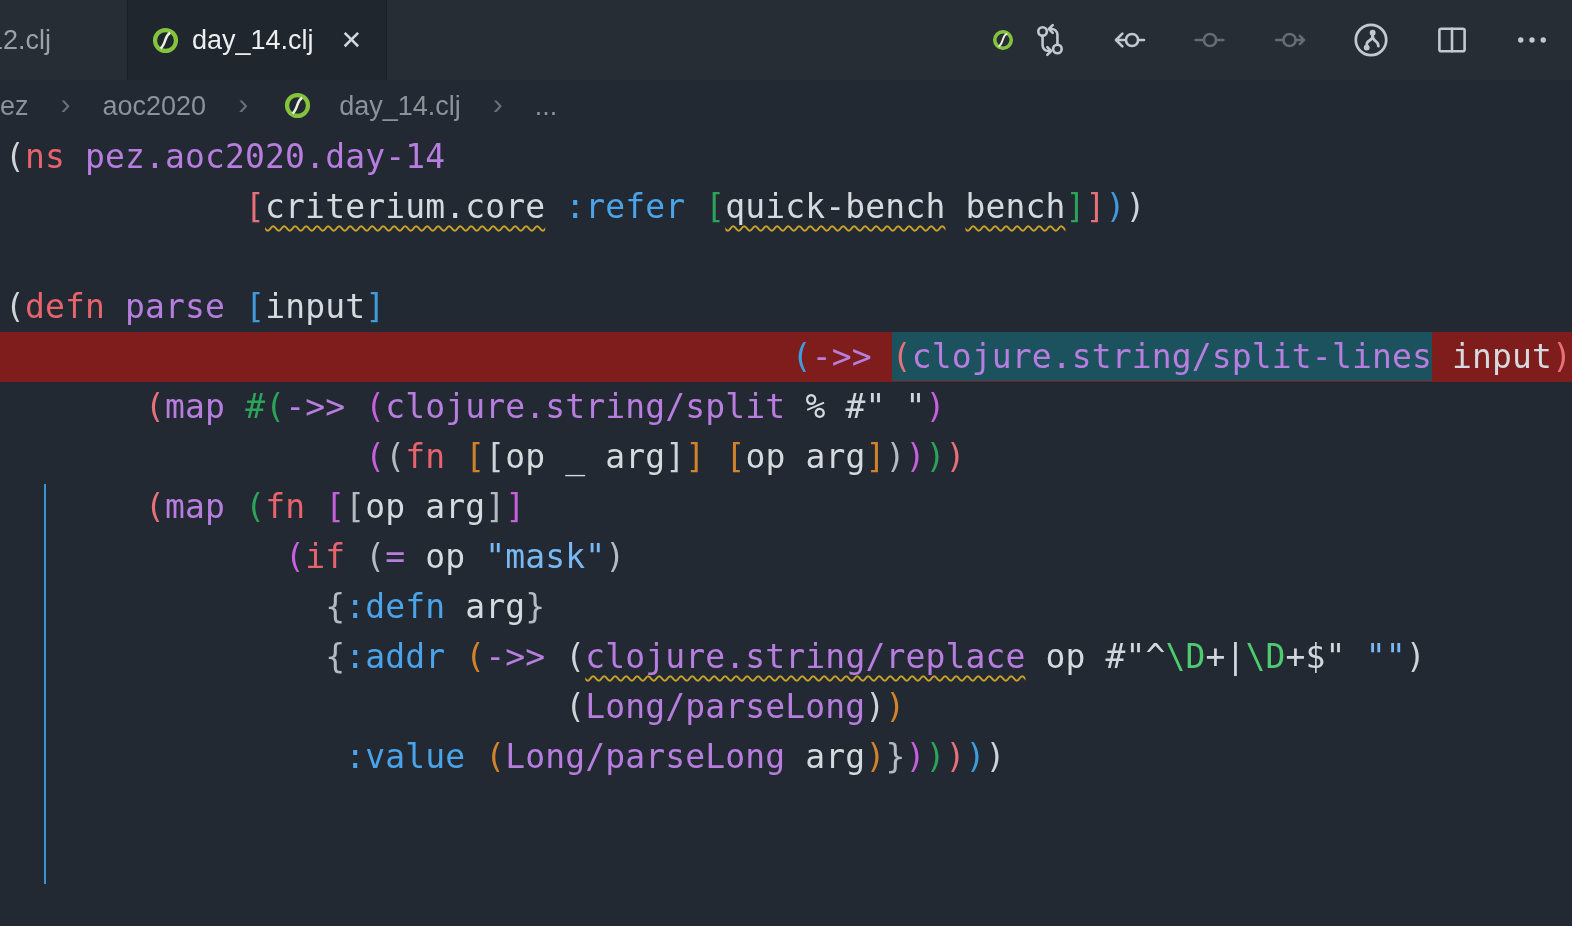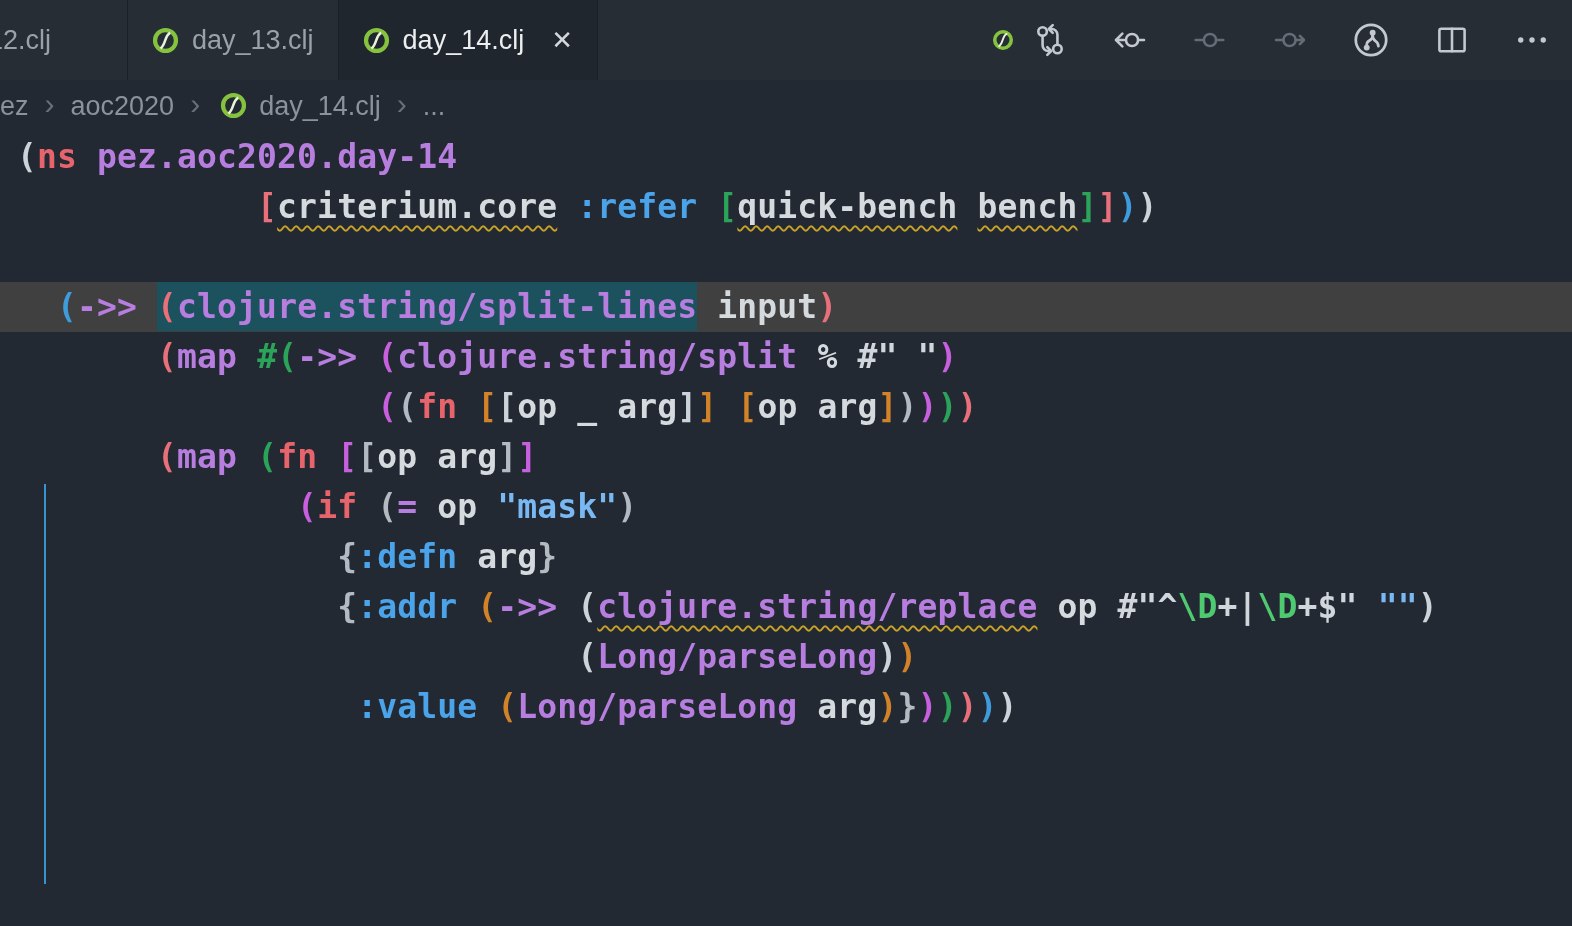--- a/index.html
+++ b/index.html
@@ -18,31 +18,31 @@
   .cljicon { flex:0 0 auto; }
 
   .toolbar { margin-left:auto; display:flex; align-items:center; gap:44px; padding-right:22px; }
   .ticon { display:flex; align-items:center; justify-content:center; cursor:pointer; }
   .ticon svg { stroke:#c3c9cf; fill:none; stroke-width:1.15; stroke-linecap:round; stroke-linejoin:round; }
   .ticon.dim svg { stroke:#646c75; }
   .ticon svg .dotfill { fill:#c3c9cf; stroke:none; }
   .partialwrap { width:22px; overflow:hidden; margin-right:-26px; }
 
   
-  .breadcrumb { height:52px; display:flex; align-items:center; gap:14px;
+  .breadcrumb { height:52px; display:flex; align-items:center; gap:30px;
                 background:#232932; color:#8b929a; font-size:27px; padding-left:0px; }
   .breadcrumb .chev { color:#68707a; font-size:30px; margin:0 2px 4px 2px; }
   .crumb { cursor:pointer; }
 
   
   .editor { position:relative; height:794px; background:#232932;
             font-family:"DejaVu Sans Mono", monospace; font-size:33px; }
-  .line { height:50px; line-height:50px; white-space:pre; padding-left:17px;
-          letter-spacing:.14px;font-weight:bold; }
-  .line.cur { background:#404040; }
+  .line { height:50px; line-height:50px; white-space:pre; padding-left:5px;
+          letter-spacing:.14px; }
+  .line.cur { background:#7f1d1d;text-align:right; }
   .indent-guide { position:absolute; left:44px; top:352px; width:2px; height:400px;
                   background:#3794d1; }
 
   
   .t-r1 { color:#ccd3d9; }
   .t-r2 { color:#3f9cdc; }
   .t-r3 { color:#e8707b; }
   .t-r4 { color:#2ba45a; }
   .t-r5 { color:#c75fde; }
   .t-r6 { color:#b3bac1; }
@@ -59,27 +59,20 @@
 </style>
 </head>
 <body>
 
 <div class="tabbar">
 
   <div class="tab clipped">
     <span class="lbl">12.clj</span>
   </div>
 
-  <div class="tab">
-    <svg class="cljicon" width="27" height="27" viewBox="0 0 16 16">
-      <circle cx="8" cy="8" r="6.2" fill="none" stroke="#85c33f" stroke-width="2.5"></circle>
-      <path d="M10.8 3.4 C7.4 5 8.2 10.6 5 12.7" stroke="#e9f3dc" stroke-width="1.5" fill="none"></path>
-    </svg>
-    <span class="lbl">day_13.clj</span>
-  </div>
 
   <div class="tab active">
     <svg class="cljicon" width="27" height="27" viewBox="0 0 16 16">
       <circle cx="8" cy="8" r="6.2" fill="none" stroke="#85c33f" stroke-width="2.5"></circle>
       <path d="M10.8 3.4 C7.4 5 8.2 10.6 5 12.7" stroke="#e9f3dc" stroke-width="1.5" fill="none"></path>
     </svg>
     <span class="lbl">day_14.clj</span>
     <span class="close">✕</span>
   </div>
 
@@ -170,20 +163,21 @@
   <span class="crumb">day_14.clj</span>
   <span class="chev">›</span>
   <span class="crumb">...</span>
 </div>
 
 <div class="editor" id="code">
   <div class="indent-guide"></div>
 <div class="line"><span class="t-r1">(</span><span class="t-def">ns</span><span class="t-txt"> </span><span class="t-sym">pez.aoc2020.day-14</span></div>
     <div class="line"><span class="t-txt">            </span><span class="t-r3">[</span><span class="t-txt t-u">criterium.core</span><span class="t-txt"> </span><span class="t-key">:refer</span><span class="t-txt"> </span><span class="t-r4">[</span><span class="t-txt t-u">quick-bench</span><span class="t-txt"> </span><span class="t-txt t-u">bench</span><span class="t-r4">]</span><span class="t-r3">]</span><span class="t-r2">)</span><span class="t-r1">)</span></div>
     <div class="line"></div>
+    <div class="line"><span class="t-r1">(</span><span class="t-def">defn</span><span class="t-txt"> </span><span class="t-sym">parse</span><span class="t-txt"> </span><span class="t-r2">[</span><span class="t-txt">input</span><span class="t-r2">]</span></div>
     <div class="line cur"><span class="t-txt">  </span><span class="t-r2">(</span><span class="t-sym">-&gt;&gt;</span><span class="t-txt"> </span><span class="t-r3 t-sel">(</span><span class="t-sym t-sel">clojure.string/split-lines</span><span class="t-txt"> </span><span class="t-txt">input</span><span class="t-r3">)</span></div>
     <div class="line"><span class="t-txt">       </span><span class="t-r3">(</span><span class="t-sym">map</span><span class="t-txt"> </span><span class="t-r4">#</span><span class="t-r4">(</span><span class="t-sym">-&gt;&gt;</span><span class="t-txt"> </span><span class="t-r5">(</span><span class="t-sym">clojure.string/split</span><span class="t-txt"> </span><span class="t-txt">%</span><span class="t-txt"> </span><span class="t-rgx">#" "</span><span class="t-r5">)</span></div>
     <div class="line"><span class="t-txt">                  </span><span class="t-r5">(</span><span class="t-r6">(</span><span class="t-def">fn</span><span class="t-txt"> </span><span class="t-r7">[</span><span class="t-r1">[</span><span class="t-txt">op</span><span class="t-txt"> </span><span class="t-txt">_</span><span class="t-txt"> </span><span class="t-txt">arg</span><span class="t-r1">]</span><span class="t-r7">]</span><span class="t-txt"> </span><span class="t-r7">[</span><span class="t-txt">op</span><span class="t-txt"> </span><span class="t-txt">arg</span><span class="t-r7">]</span><span class="t-r6">)</span><span class="t-r5">)</span><span class="t-r4">)</span><span class="t-r3">)</span></div>
     <div class="line"><span class="t-txt">       </span><span class="t-r3">(</span><span class="t-sym">map</span><span class="t-txt"> </span><span class="t-r4">(</span><span class="t-def">fn</span><span class="t-txt"> </span><span class="t-r5">[</span><span class="t-r6">[</span><span class="t-txt">op</span><span class="t-txt"> </span><span class="t-txt">arg</span><span class="t-r6">]</span><span class="t-r5">]</span></div>
     <div class="line"><span class="t-txt">              </span><span class="t-r5">(</span><span class="t-def">if</span><span class="t-txt"> </span><span class="t-r6">(</span><span class="t-sym">=</span><span class="t-txt"> </span><span class="t-txt">op</span><span class="t-txt"> </span><span class="t-str">"mask"</span><span class="t-r6">)</span></div>
     <div class="line"><span class="t-txt">                </span><span class="t-r6">{</span><span class="t-key">:defn</span><span class="t-txt"> </span><span class="t-txt">arg</span><span class="t-r6">}</span></div>
     <div class="line"><span class="t-txt">                </span><span class="t-r6">{</span><span class="t-key">:addr</span><span class="t-txt"> </span><span class="t-r7">(</span><span class="t-sym">-&gt;&gt;</span><span class="t-txt"> </span><span class="t-r1">(</span><span class="t-sym t-u">clojure.string/replace</span><span class="t-txt"> </span><span class="t-txt">op</span><span class="t-txt"> </span><span class="t-rgx">#"^</span><span class="t-esc">\D</span><span class="t-rgx">+|</span><span class="t-esc">\D</span><span class="t-rgx">+$"</span><span class="t-txt"> </span><span class="t-str">""</span><span class="t-r1">)</span></div>
     <div class="line"><span class="t-txt">                            </span><span class="t-r1">(</span><span class="t-sym">Long/parseLong</span><span class="t-r1">)</span><span class="t-r7">)</span></div>
     <div class="line"><span class="t-txt">                 </span><span class="t-key">:value</span><span class="t-txt"> </span><span class="t-r7">(</span><span class="t-sym">Long/parseLong</span><span class="t-txt"> </span><span class="t-txt">arg</span><span class="t-r7">)</span><span class="t-r6">}</span><span class="t-r5">)</span><span class="t-r4">)</span><span class="t-r3">)</span><span class="t-r2">)</span><span class="t-r1">)</span></div>
   </div>

